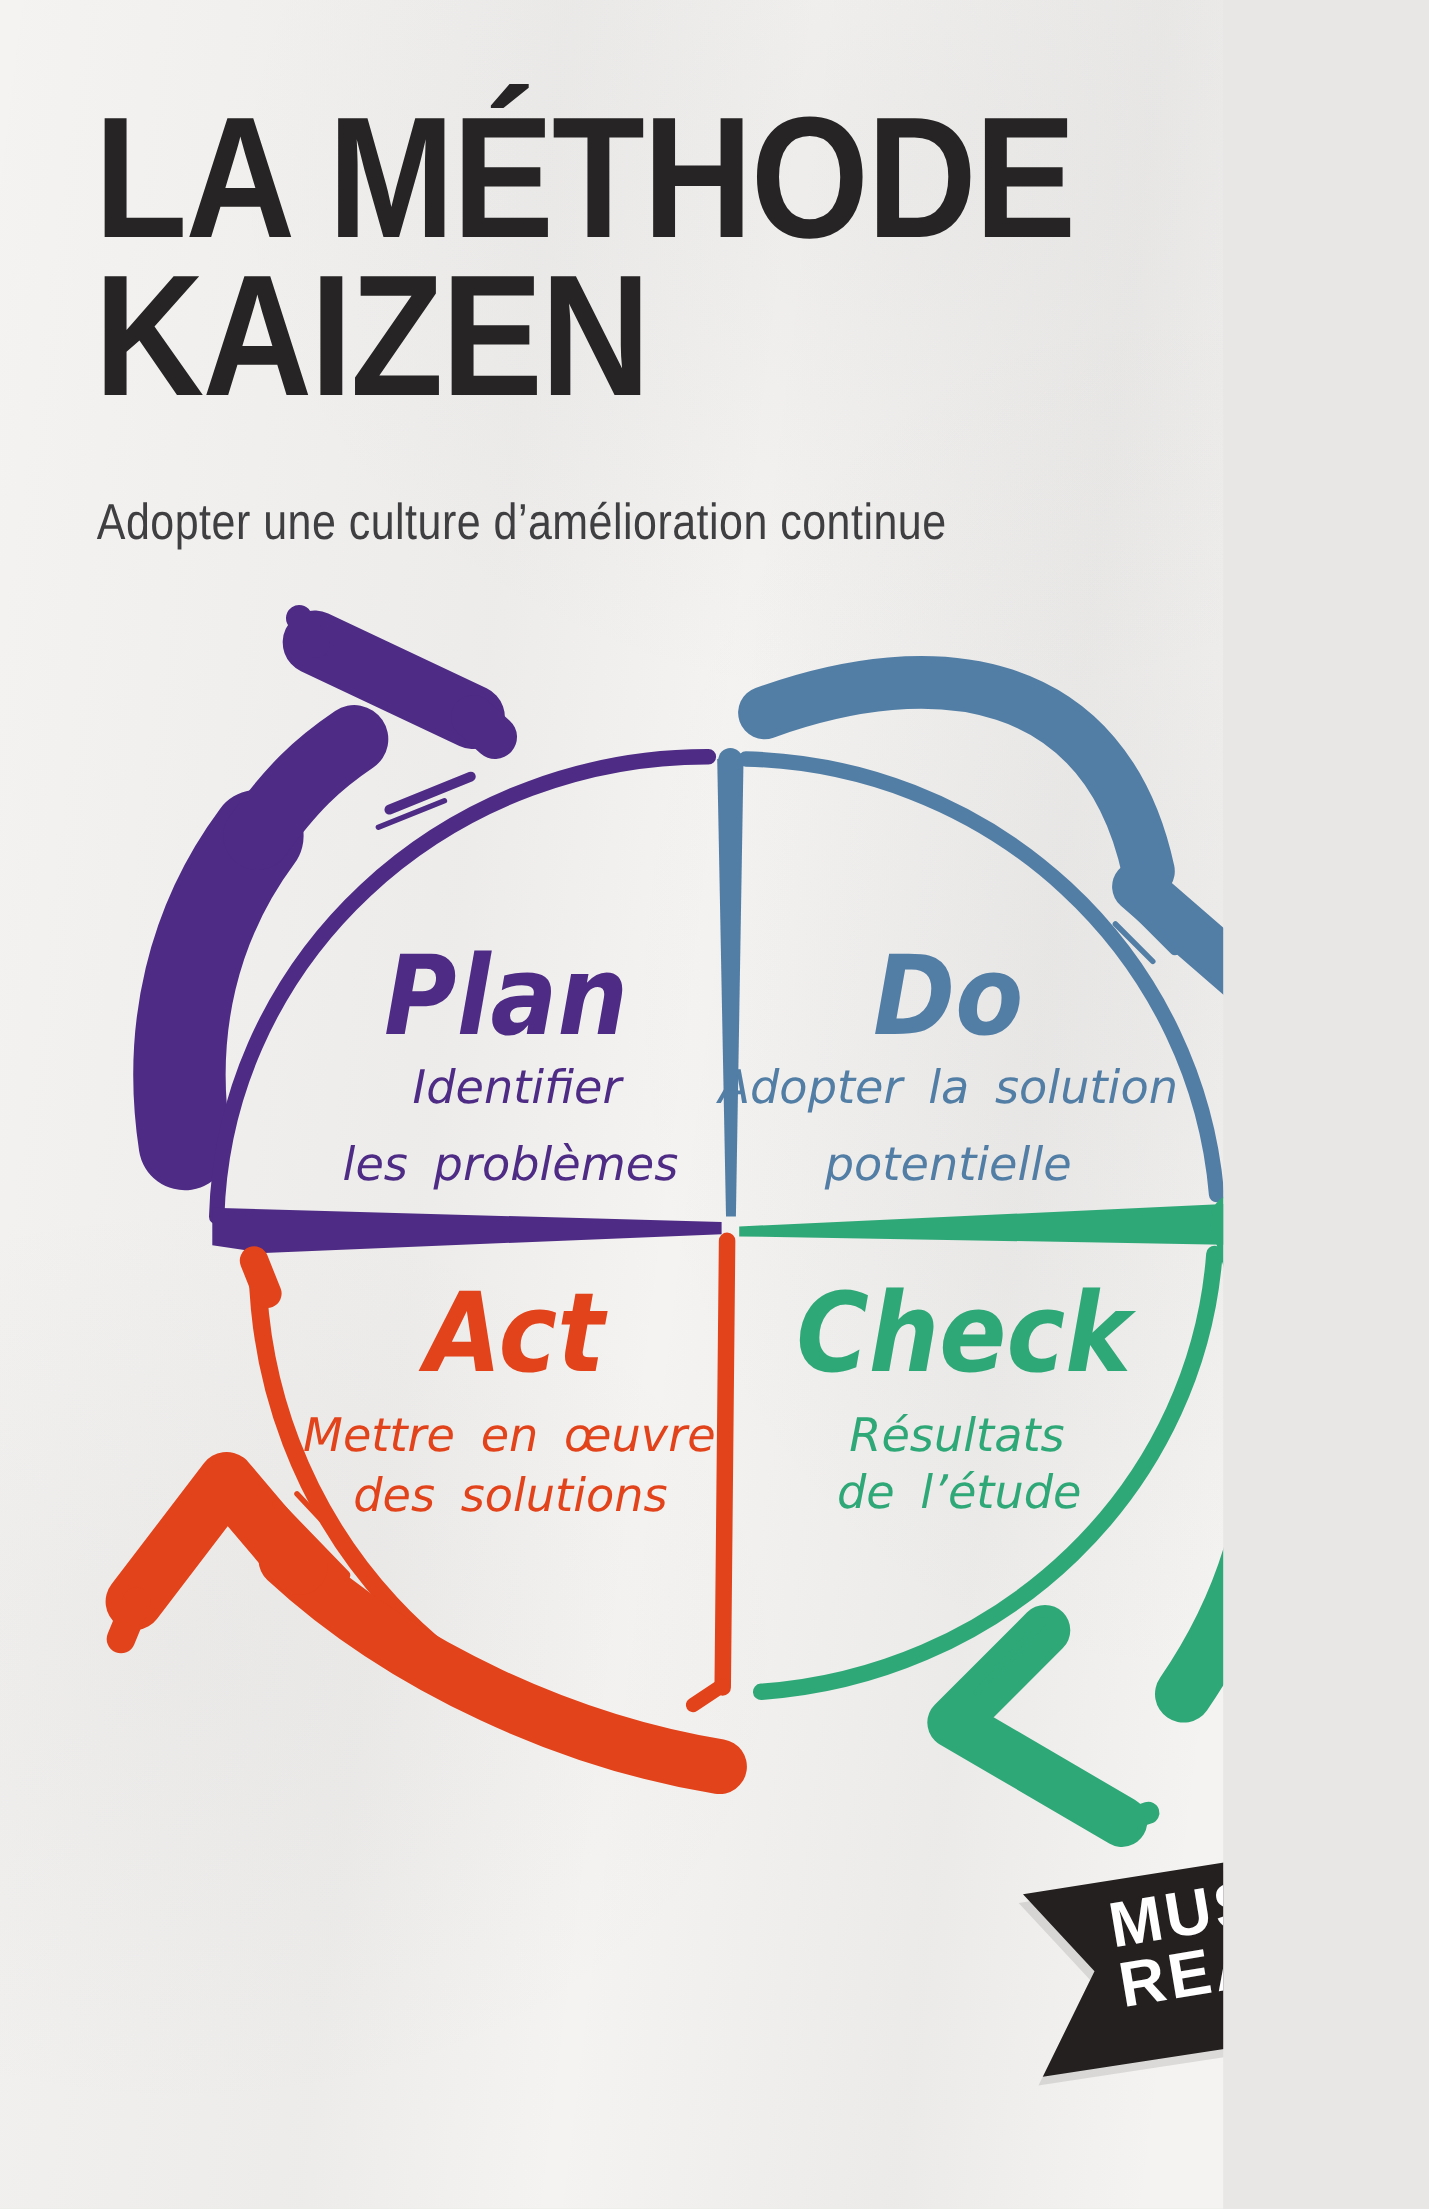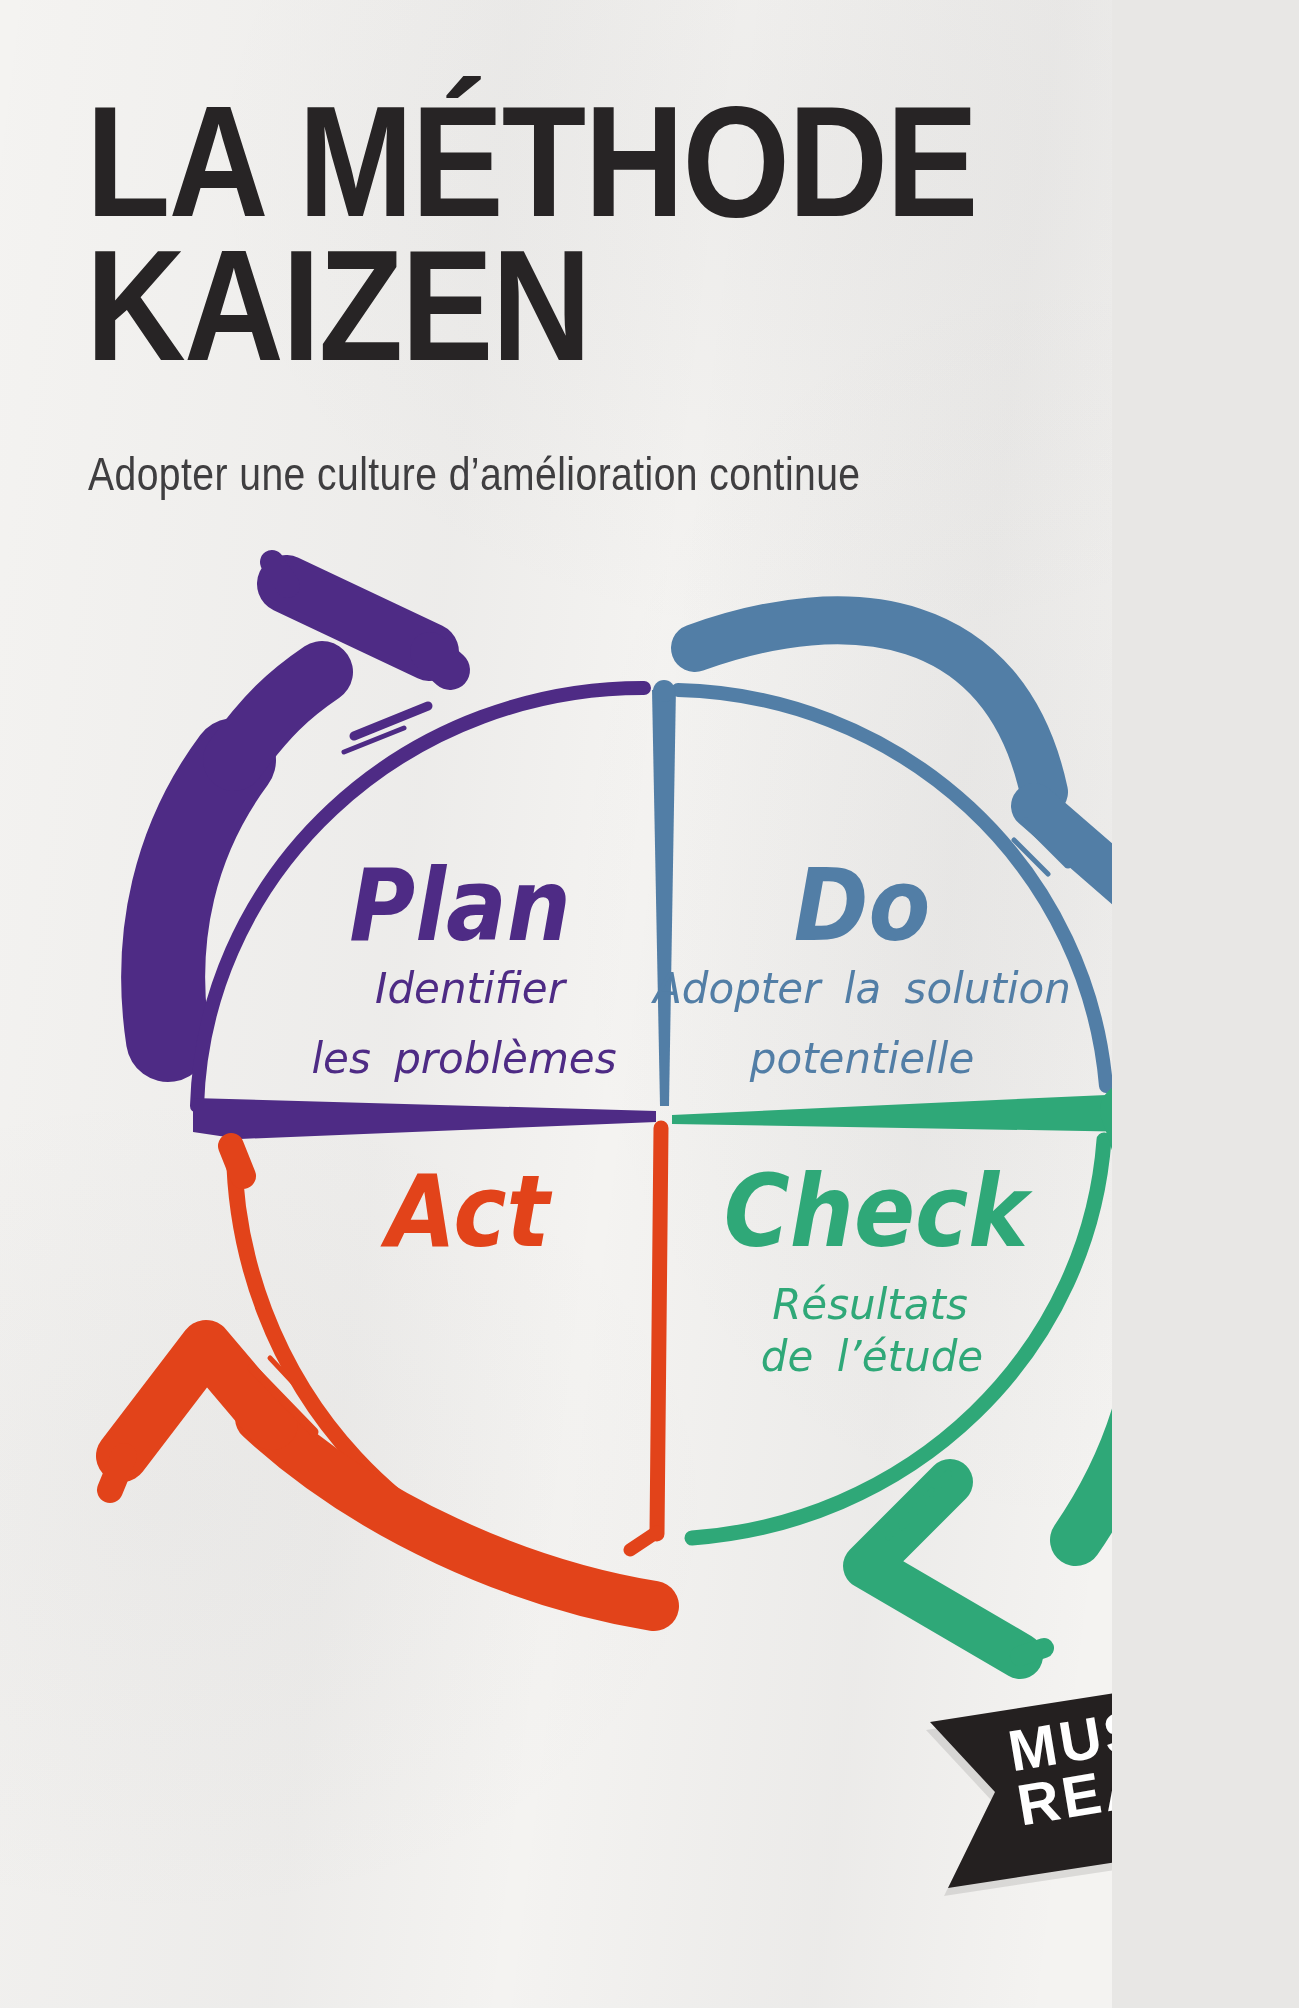--- a/index.html
+++ b/index.html
@@ -136,19 +136,21 @@
 
   <div class="q-big do-c" id="do-label">Do</div>
   <div class="q-sub do-c" id="do-sub1">Adopter la solution</div>
   <div class="q-sub do-c" id="do-sub2">potentielle</div>
 
   <div class="q-big check-c" id="check-label">Check</div>
   <div class="q-sub check-c" id="check-sub1">Résultats</div>
   <div class="q-sub check-c" id="check-sub2">de l’étude</div>
 
   <div class="q-big act-c" id="act-label">Act</div>
+  <div class="q-sub act-c" id="act-sub1">Mettre en œuvre</div>
+  <div class="q-sub act-c" id="act-sub2">des solutions</div>
 
   <div class="badge-text">
     <div>MUST</div>
     <div>READ</div>
   </div>
 
 </div>
 
 </body></html>

